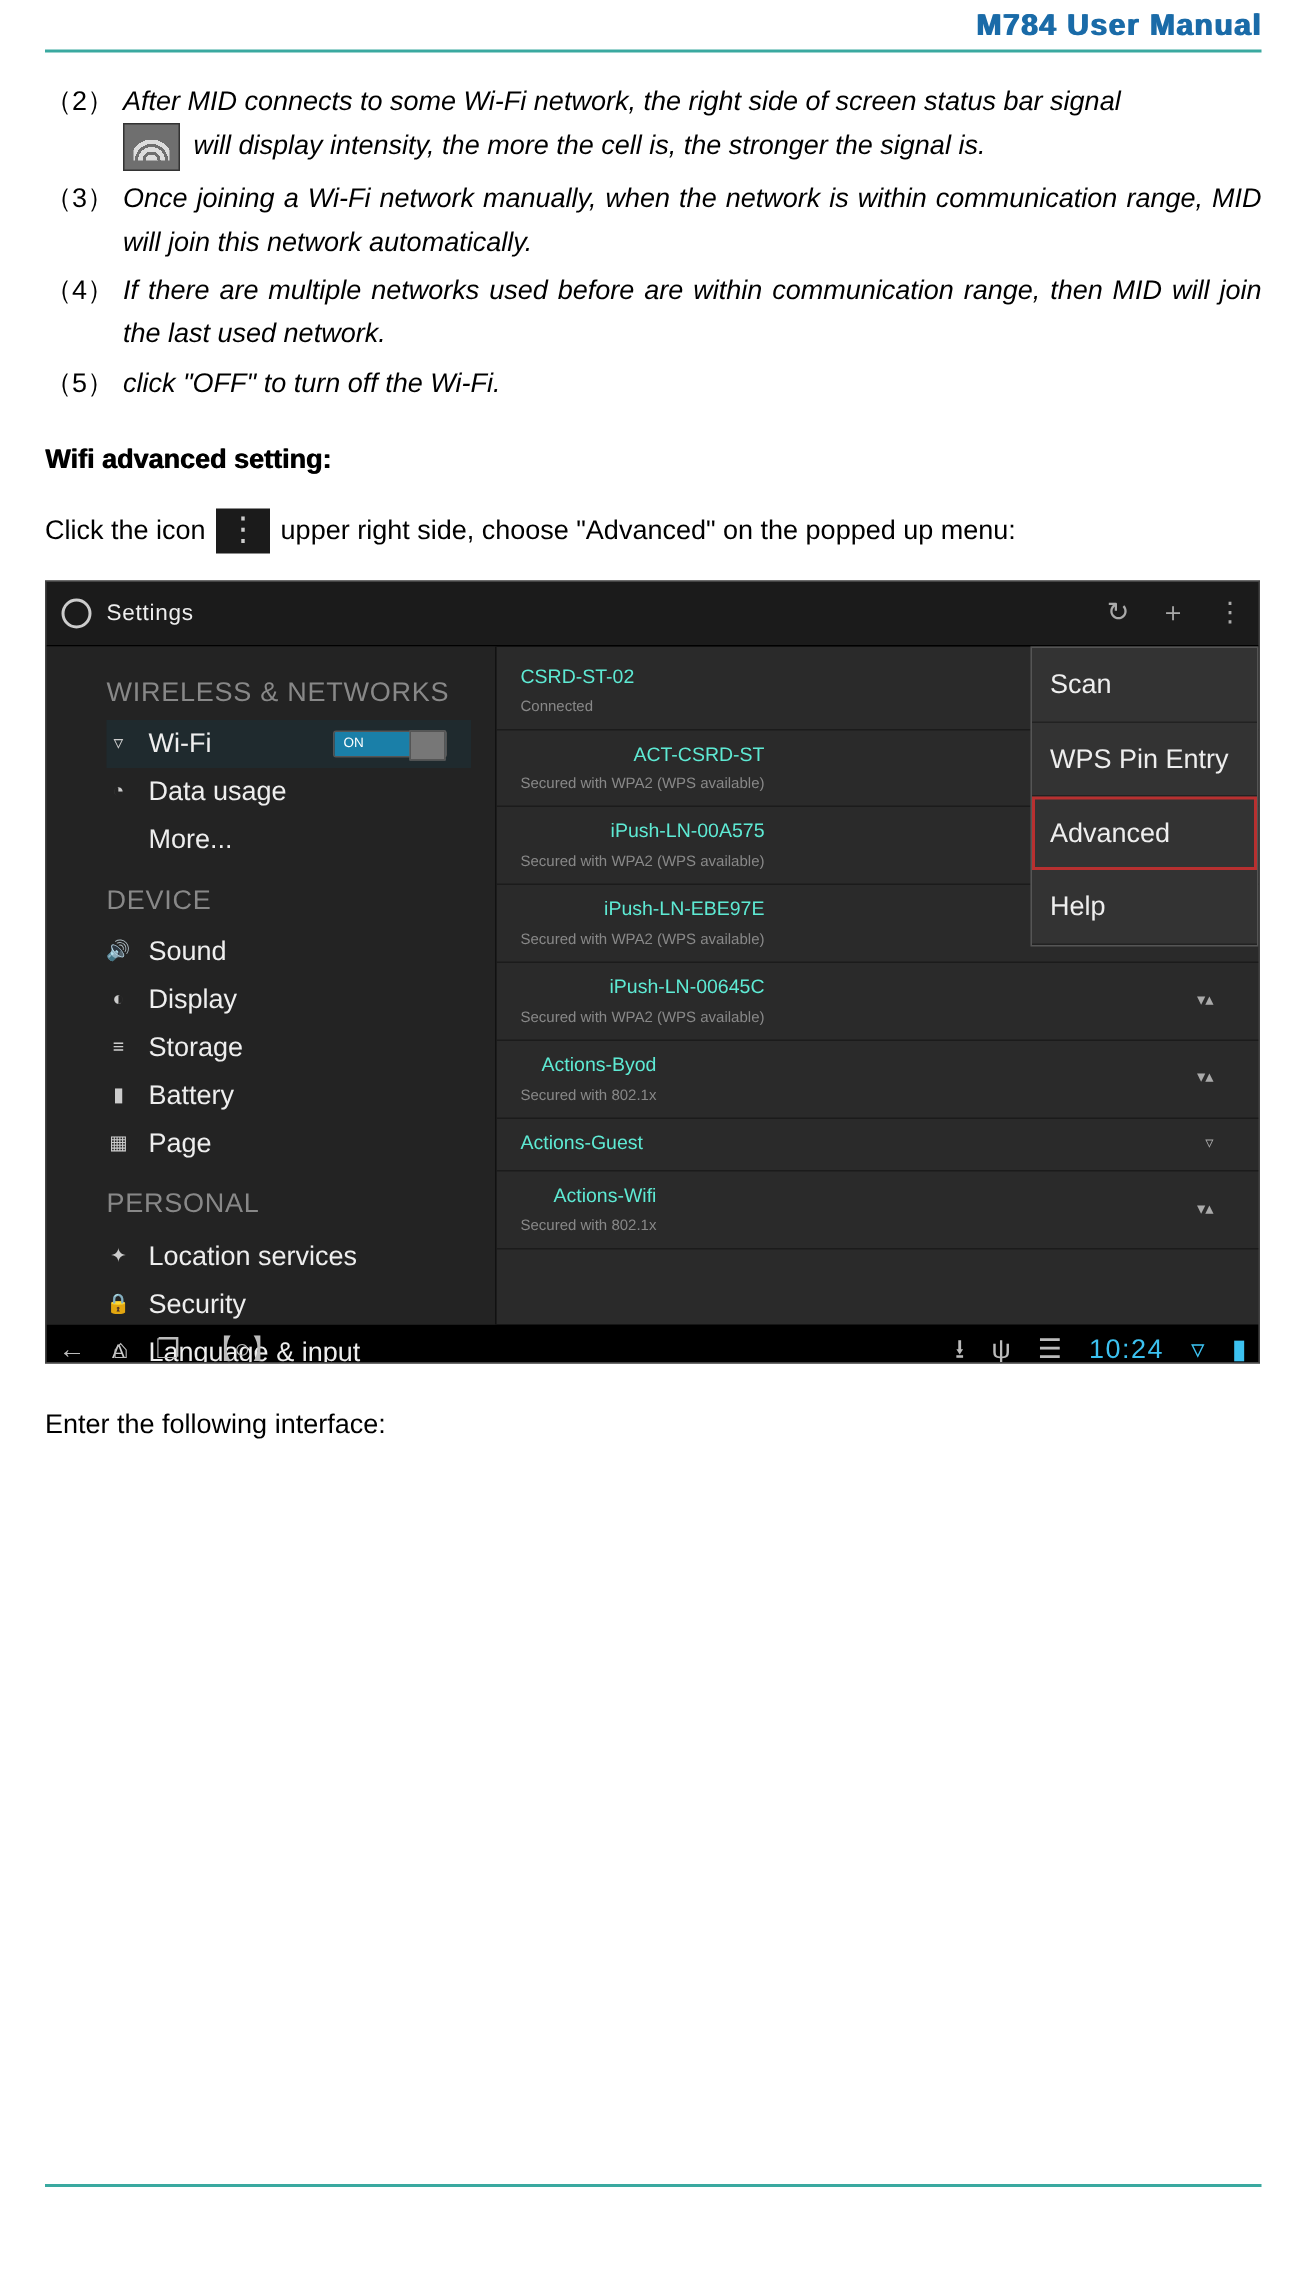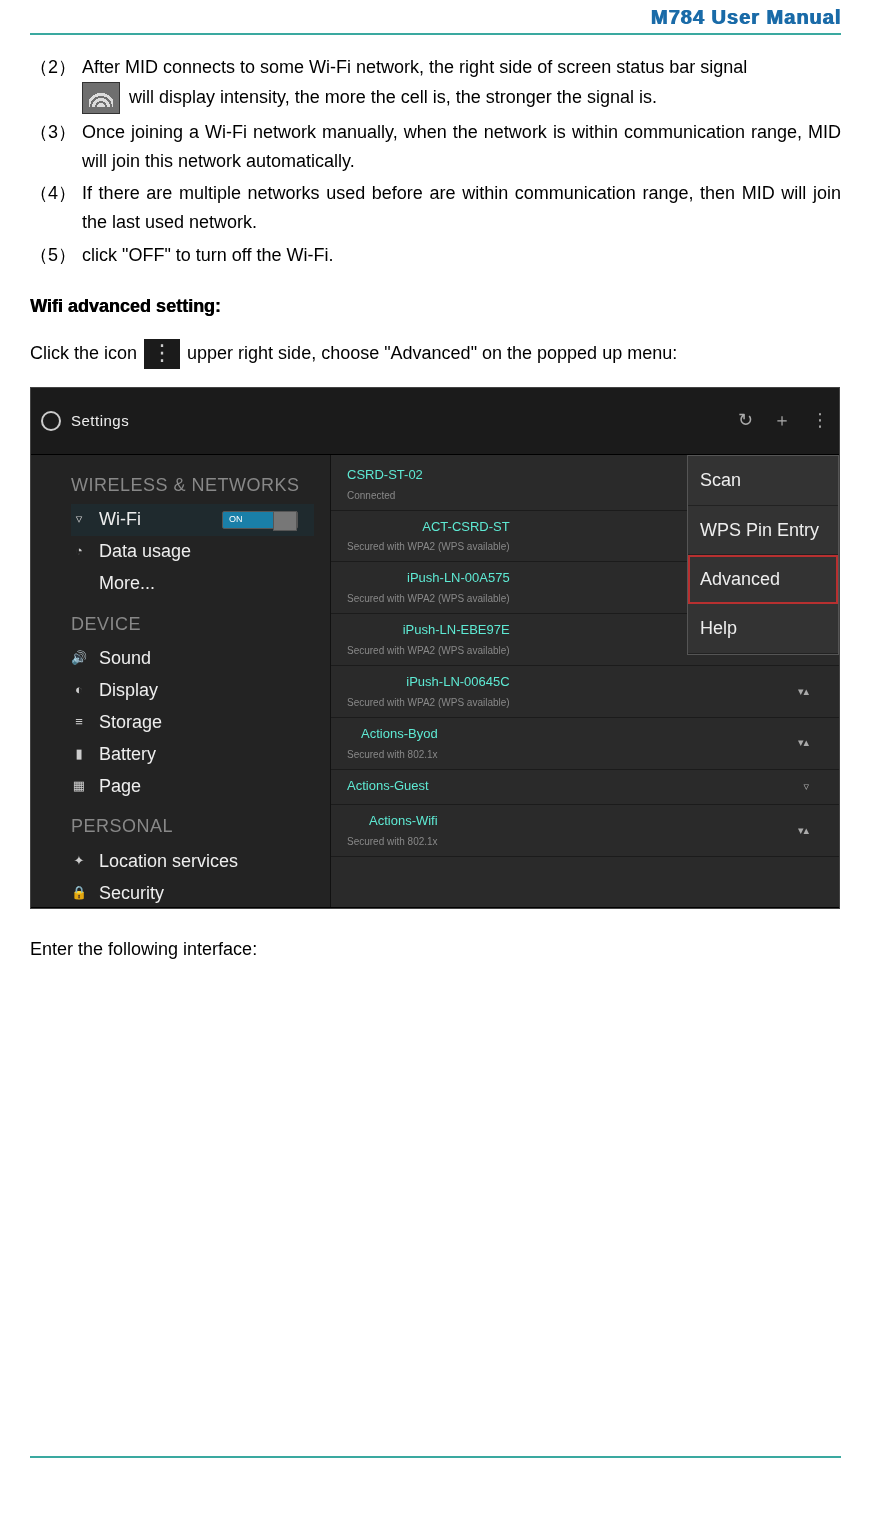--- a/index.html
+++ b/index.html
@@ -55,20 +55,21 @@
   .list-item {
     display: flex;
     margin-bottom: 4px;
     text-align: justify;
   }
   .list-num {
     flex: 0 0 52px;
   }
   .list-body {
     flex: 1;
+    font-style: italic;
   }
   .wifi-icon-inline {
     display: inline-block;
     width: 36px;
     height: 30px;
     background: #6f6f6f;
     border: 1px solid #333;
     vertical-align: middle;
     margin-right: 4px;
     position: relative;
@@ -115,21 +116,21 @@
     position: relative;
     color: #ddd;
     font-size: 12px;
     overflow: hidden;
   }
   .ss-titlebar {
     height: 34px;
     background: #1b1b1b;
     display: flex;
     align-items: center;
-    padding: 16px 10px;
+    padding: 4px 10px;
     border-bottom: 1px solid #000;
   }
   .ss-titlebar .gear {
     width: 16px; height: 16px; border: 2px solid #ccc; border-radius: 50%; margin-right: 10px; position: relative;
   }
   .ss-titlebar .title { font-size: 15px; color: #eee; letter-spacing: 0.5px;}
   .ss-titlebar .right-icons {
     margin-left: auto;
     display: flex;
     gap: 20px;

